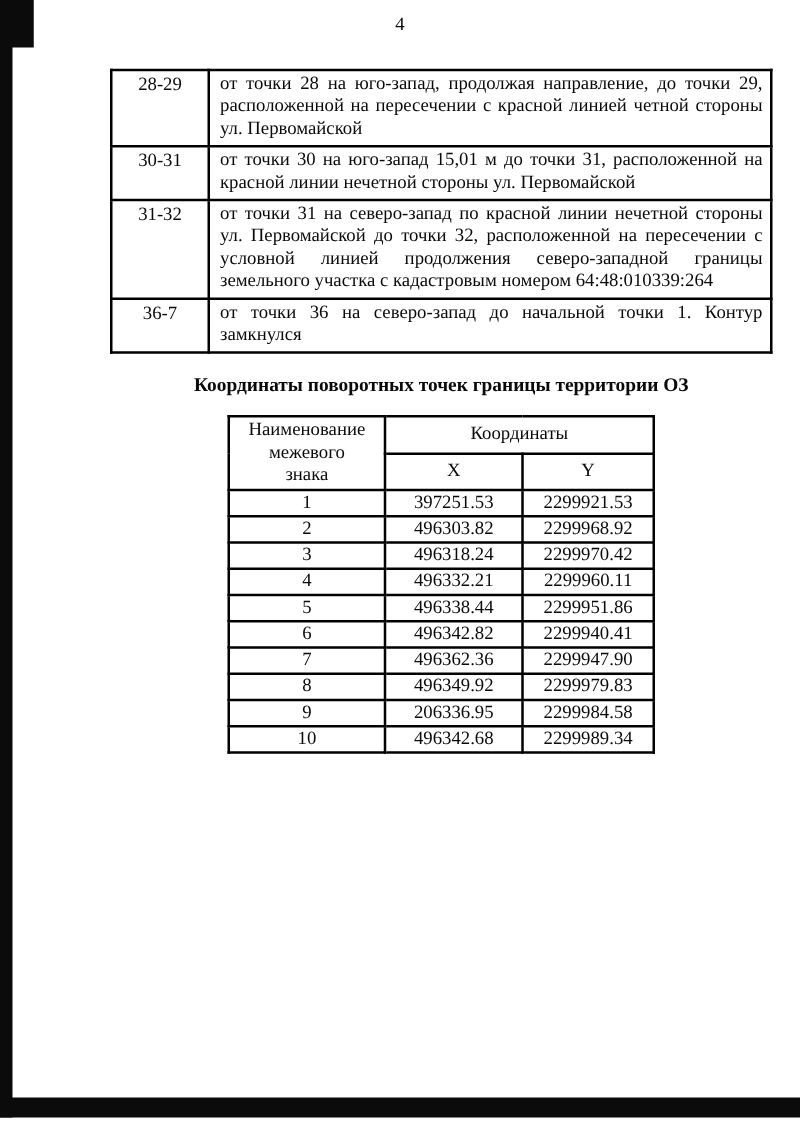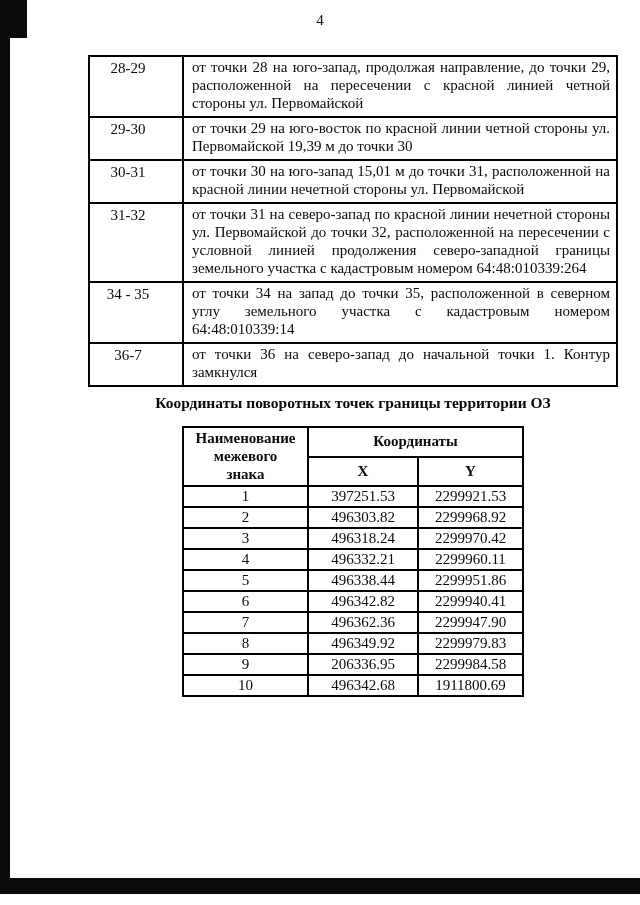--- a/index.html
+++ b/index.html
@@ -55,48 +55,48 @@
   }
   .boundary-table td {
     border: 2px solid #000;
     font-size: 15px;
     line-height: 18px;
     vertical-align: top;
   }
   .boundary-table td.range {
     width: 72px;
     text-align: center;
-    padding: 2px 18px 3px 2px;
+    padding: 2px 2px 3px 2px;
     white-space: nowrap;
   }
   .boundary-table td.desc {
     text-align: justify;
     padding: 1px 6px 4px 8px;
   }
   .coords-heading {
-    margin-top: 6px;
+    margin-top: 16px;
     text-align: center;
     font-weight: bold;
     font-size: 15.5px;
     line-height: 19px;
   }
   .coords-table {
     margin: 14px auto 0 auto;
     width: 340px;
     table-layout: fixed;
   }
   .coords-table td {
     border: 2px solid #000;
     font-size: 15px;
     text-align: center;
     vertical-align: middle;
     padding: 0 2px;
   }
   .coords-table td.hdr {
-    font-weight: bold;
+    font-weight: normal;
     line-height: 18px;
     padding-top: 1px;
     padding-bottom: 2px;
   }
   .coords-table col.c-name { width: 125px; }
   .coords-table col.c-x    { width: 110px; }
   .coords-table col.c-y    { width: 105px; }
   .coords-table tbody td {
     height: 19px;
     line-height: 19px;
@@ -114,34 +114,26 @@
 
 <div class="content">
 
   <table class="boundary-table">
     <tbody>
       <tr>
         <td class="range">28-29</td>
         <td class="desc">от точки 28 на юго-запад, продолжая направление, до точки 29, расположенной на пересечении с красной линией четной стороны ул. Первомайской</td>
       </tr>
       <tr>
-        <td class="range">29-30</td>
-        <td class="desc">от точки 29 на юго-восток по красной линии четной стороны ул. Первомайской 19,39 м до точки 30</td>
-      </tr>
-      <tr>
         <td class="range">30-31</td>
         <td class="desc">от точки 30 на юго-запад 15,01 м до точки 31, расположенной на красной линии нечетной стороны ул. Первомайской</td>
       </tr>
       <tr>
         <td class="range">31-32</td>
         <td class="desc">от точки 31 на северо-запад по красной линии нечетной стороны ул. Первомайской до точки 32, расположенной на пересечении с условной линией продолжения северо-западной границы земельного участка с кадастровым номером 64:48:010339:264</td>
-      </tr>
-      <tr>
-        <td class="range">34 - 35</td>
-        <td class="desc">от точки 34 на запад до точки 35, расположенной в северном углу земельного участка с кадастровым номером 64:48:010339:14</td>
       </tr>
       <tr>
         <td class="range">36-7</td>
         <td class="desc">от точки 36 на северо-запад до начальной точки 1. Контур замкнулся</td>
       </tr>
     </tbody>
   </table>
 
   <div class="coords-heading">
     <div>Координаты поворотных точек границы территории ОЗ</div>
@@ -209,18 +201,18 @@
         <td>2299979.83</td>
       </tr>
       <tr>
         <td>9</td>
         <td>206336.95</td>
         <td>2299984.58</td>
       </tr>
       <tr>
         <td>10</td>
         <td>496342.68</td>
-        <td>1911800.69</td>
+        <td>2299989.34</td>
       </tr>
     </tbody>
   </table>
 
 </div>
 
 </body></html>

